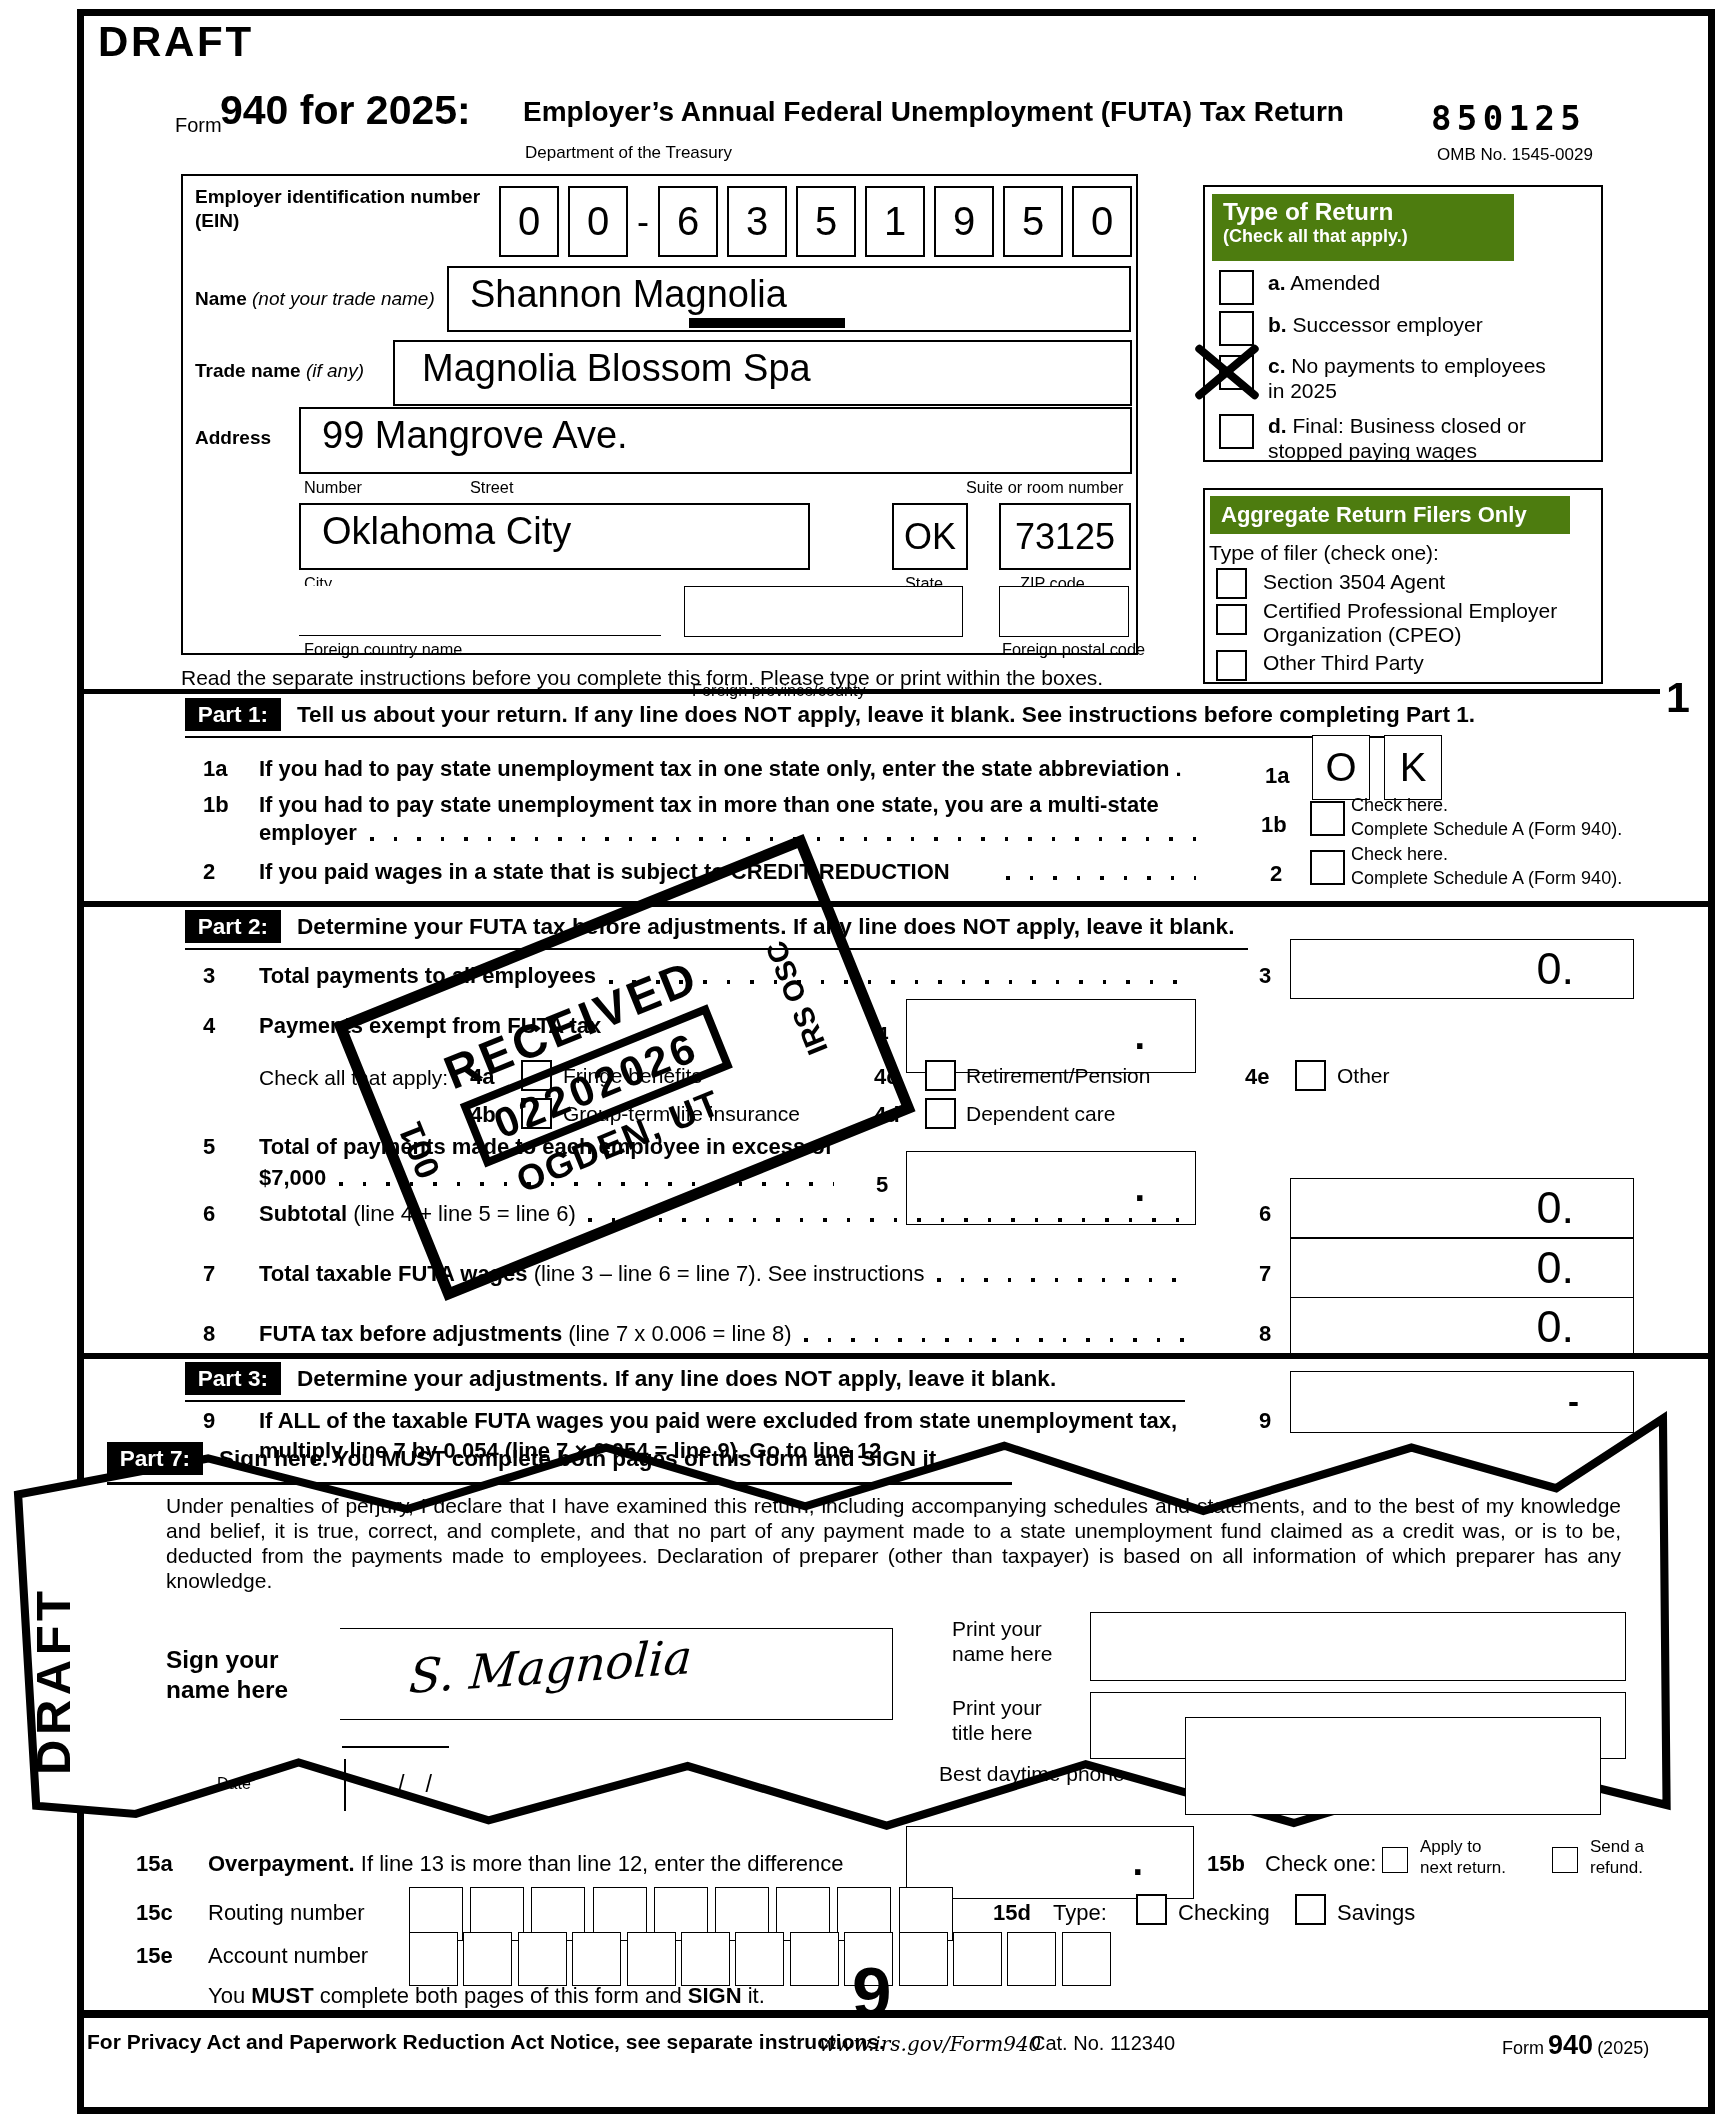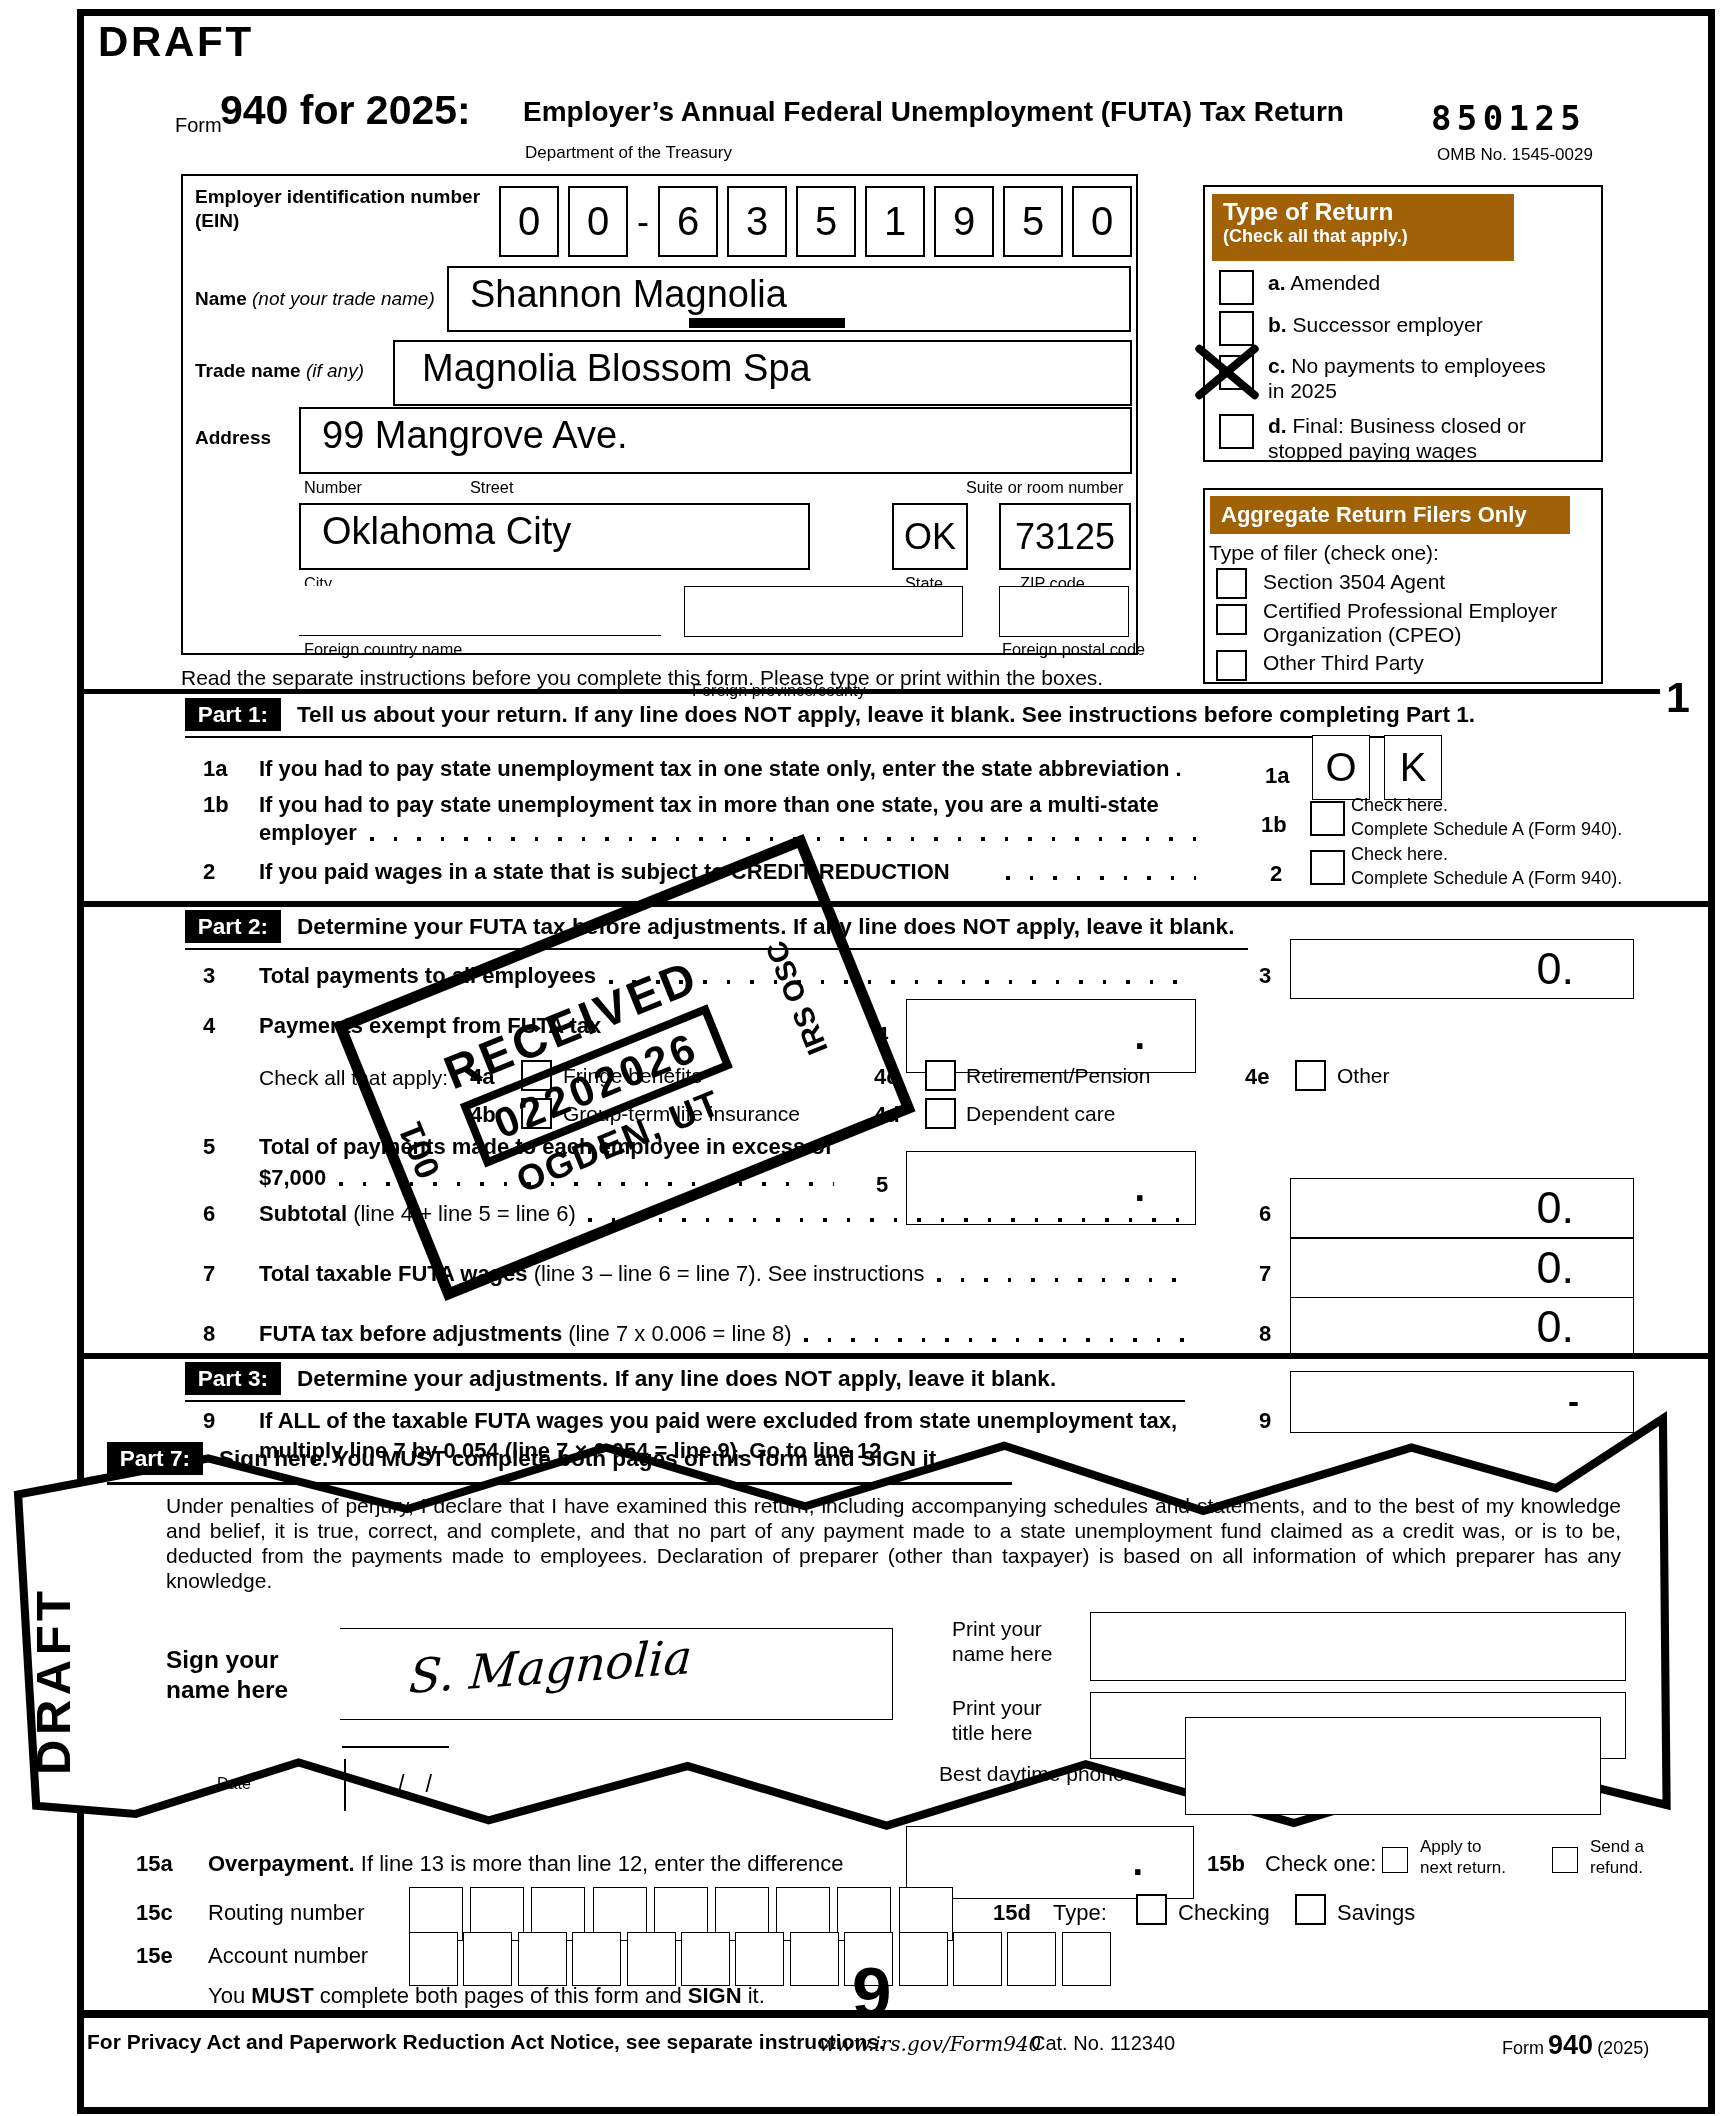--- a/index.html
+++ b/index.html
@@ -10,21 +10,21 @@
   .page-border{left:77px;top:9px;width:1624px;height:2091px;border:7.2px solid #000;}
   .lbl{font-size:19px;font-weight:bold;}
   .small{font-size:16.3px;}
   .box{border:2.7px solid #000;background:#fff;}
   .thinbox{border:1.8px solid #000;background:#fff;}
   .fill{font-size:38px;}
   .einbox{width:56px;height:67px;border:2.7px solid #000;display:flex;align-items:center;justify-content:center;font-size:40px;margin-right:9px;}
   .cb{width:31px;height:31px;border:2.7px solid #000;background:#fff;}
   .cb30{width:27px;height:27px;border:2.7px solid #000;background:#fff;}
   .cb26{width:23.5px;height:23.5px;border:1.8px solid #000;background:#fff;}
-  .blackbar{background:#a16207;color:#fff;}
+  .blackbar{background:#4d7c0f;color:#fff;}
   .partlabel{background:#000;color:#fff;font-weight:bold;font-size:22.6px;padding:3.6px 12.7px;white-space:nowrap;}
   .parttitle{font-weight:bold;font-size:22.6px;margin-left:16.3px;white-space:nowrap;}
   .linenum{font-size:22px;font-weight:bold;}
   .ltext{font-size:22px;}
   .leader{flex:1;height:3.6px;margin:0 9px 5.4px 12.7px;align-self:flex-end;background:repeating-linear-gradient(to right,#000 0 3.6px,transparent 3.6px 23.5px);}
   .valbox{border:1.8px solid #000;background:#fff;display:flex;align-items:center;justify-content:flex-end;}
   .val0{font-size:45px;padding-right:59px;}
   .dotval{font-size:38px;font-weight:bold;padding-right:50px;}
   .checktext{font-size:18px;line-height:23.5px;}
   .flex{display:flex;}

